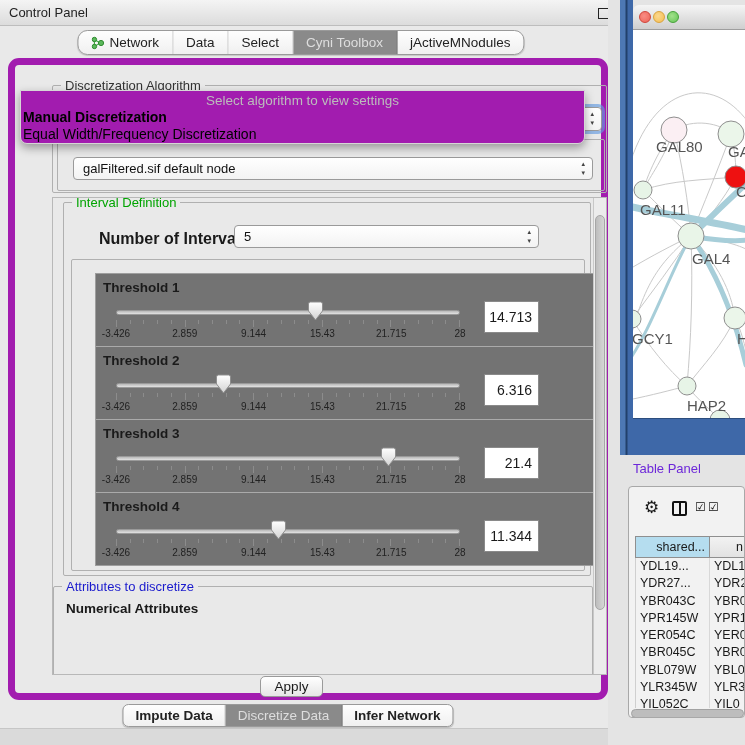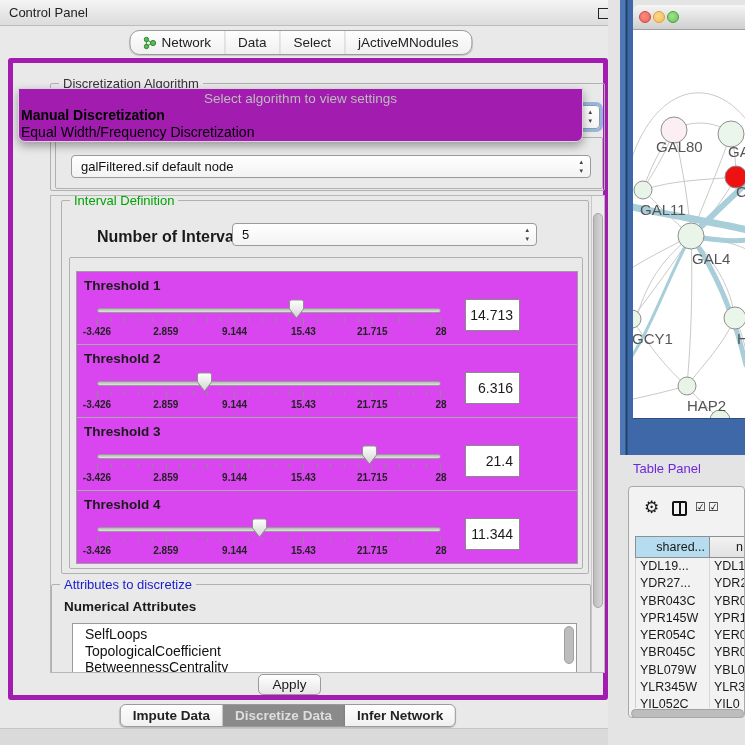--- a/index.html
+++ b/index.html
@@ -15,21 +15,21 @@
   .close-btn{position:absolute;right:3px;top:4px;width:16px;font-size:13px;font-weight:bold;color:#111;text-align:center}
   
   .tabbar{position:absolute;top:30px;left:301px;transform:translateX(-50%);display:flex;
     background:linear-gradient(#fefefe,#f0f0f0);border:1px solid #9a9a9a;border-radius:10px;height:25px;overflow:hidden;
     box-shadow:0 1px 1px rgba(0,0,0,.15)}
   .tab{display:flex;align-items:center;gap:5px;padding:0 13px;font-size:13.5px;color:#222;border-right:1px solid #cfcfcf;cursor:default;white-space:nowrap}
   .tab:last-child{border-right:none}
   .tab.sel{background:#8a8a8a;color:#dedede;border-right:1px solid #7c7c7c}
   
   .main{position:absolute;left:8px;top:58px;width:600px;height:642px;background:#e9e9e9;
-    border:5px solid #a21caf;border-radius:3px}
+    border:7px solid #a21caf;border-radius:11px}
   .groupbox{position:absolute;border:1px solid #b0b0b0;border-radius:2px}
   .groupbox>.gtitle{position:absolute;top:-8px;left:8px;background:#e9e9e9;padding:0 4px;font-size:13px;line-height:15px}
   .gtitle.green{color:#00a400}
   .gtitle.blue{color:#1a1acd}
   .gtitle.plain{color:#333}
   
   .combo{position:absolute;background:linear-gradient(#ffffff,#f3f3f3);border:1px solid #9a9a9a;border-radius:4px;
     font-size:13px;line-height:21px;padding:0 22px 0 9px;color:#111;white-space:nowrap;overflow:hidden}
   .combo .spin{position:absolute;right:7px;top:1px;display:flex;flex-direction:column;line-height:9px;font-size:7px;color:#444}
   .combo.focusring{box-shadow:0 0 0 3px rgba(100,155,225,.65)}
@@ -37,46 +37,46 @@
   .overlay{position:absolute;left:5px;top:25px;width:565px;height:54px;background:#a21caf;
     border:1px solid #d6d6d6;border-radius:0 0 7px 7px;box-shadow:0 4px 10px rgba(0,0,0,.35);z-index:30;padding-top:2px}
   .overlay .hint{font-size:13.5px;color:#bcbcbc;text-align:center;line-height:16px}
   .overlay .opt{font-size:14px;line-height:17px;padding-left:2px;color:#000}
   .overlay .opt.sel{font-weight:bold}
   
   .scrollpane{position:absolute;left:37px;top:132px;width:555px;height:478px;border:1px solid #b8b8b8;overflow:hidden;background:#e9e9e9}
   .vscroll{position:absolute;right:0;top:0;width:13px;height:100%;background:#ececec;border-left:1px solid #c8c8c8}
   .vscroll .thumb{position:absolute;left:1px;width:10px;border-radius:5px;background:linear-gradient(90deg,#bdbdbd,#d6d6d6);border:1px solid #a6a6a6}
   
-  .thr-inner{position:absolute;left:6px;top:13px;width:502px;height:293px;border:1px solid #9e9e9e;background:#d946ef}
+  .thr-inner{position:absolute;left:23px;top:13px;width:502px;height:293px;border:1px solid #9e9e9e;background:#737373}
   .thr-row{position:relative;height:73px;border-bottom:1px solid #aaa}
   .thr-row:last-child{border-bottom:none}
   .thr-label{position:absolute;left:7px;top:6px;font-size:13.5px;font-weight:bold}
   .slider{position:absolute;left:19px;top:30px;width:346px;height:40px}
   .track{position:absolute;left:1px;top:6px;width:344px;height:5px;border:1px solid #9a9a9a;border-radius:3px;
     background:linear-gradient(#b9b9b9,#e2e2e2)}
   .thumb-svg{position:absolute;top:-3px;margin-left:-8px;z-index:2}
   .ticks{position:absolute;left:1px;top:16px;width:344px;height:8px;display:flex;justify-content:space-between}
   .ticks .tick{width:1px;height:4px;background:#8c8c8c}
   .ticks .tick.major{height:7px}
   .ticklabels{position:absolute;left:1px;top:24px;width:344px;height:12px}
-  .ticklabels span{position:absolute;transform:translateX(-50%);font-size:10px;font-weight:bold;color:#222;white-space:nowrap}
+  .ticklabels span{position:absolute;transform:translateX(-50%);font-size:10px;font-weight:normal;color:#222;white-space:nowrap}
   .vfield{position:absolute;left:388px;top:27px;width:55px;height:32px;background:#fff;border:1px solid #8a8a8a;
     font-size:14px;line-height:30px;text-align:right;padding-right:6px}
   
   .attrlist{position:absolute;left:20px;top:38px;width:505px;height:52px;background:#fff;border:1px solid #9a9a9a;overflow:hidden;padding:2px 0 0 12px}
   .attrlist .item{font-size:14px;line-height:16.5px;color:#111}
   .listscroll{position:absolute;right:2px;top:2px;width:10px;height:38px;border-radius:5px;background:#bdbdbd;border:1px solid #a2a2a2}
   
   .applybtn{position:absolute;left:245px;top:611px;width:63px;height:21px;background:linear-gradient(#ffffff,#e6e6e6);
     border:1px solid #9a9a9a;border-radius:5px;font-size:13.5px;text-align:center;line-height:19px}
   .bottombar{position:absolute;top:704px;left:288px;transform:translateX(-50%);display:flex;
     background:linear-gradient(#fefefe,#f0f0f0);border:1px solid #9a9a9a;border-radius:6px;height:23px;overflow:hidden;box-shadow:0 1px 1px rgba(0,0,0,.2)}
   .bottombar .tab{font-size:13.5px;font-weight:bold;padding:0 12px}
-  .bottombar .tab.sel{font-weight:bold}
+  .bottombar .tab.sel{font-weight:normal}
   .bottomstrip{position:absolute;left:0;top:728px;width:608px;height:17px;background:#dadada;border-top:1px solid #c6c6c6}
   
   .right{position:absolute;left:608px;top:0;width:137px;height:745px;background:#e4e4e4}
   .blue-col{position:absolute;left:12px;top:0;width:13px;height:455px;
     background:linear-gradient(90deg,#4d78b4 0,#4d78b4 5px,#21406b 6px,#21406b 7px,#3e68a8 8px)}
   .nv-titlebar{position:absolute;left:25px;top:5px;width:112px;height:25px;border-radius:6px 0 0 0;
     background:linear-gradient(#f5f5f5,#cfcfcf);border-bottom:1px solid #9e9e9e}
   .light{position:absolute;top:6px;width:12px;height:12px;border-radius:50%}
   .light.red{left:6px;background:radial-gradient(circle at 4px 4px,#f98d84,#ed6356);border:1px solid #d0453b}
   .light.yellow{left:20px;background:radial-gradient(circle at 4px 4px,#fbd88f,#f5bd4f);border:1px solid #d9a33f}
@@ -136,20 +136,23 @@
           <circle cx="9.6" cy="7" r="2.6" fill="#5cb85c" stroke="#2e8b2e"></circle>
         </svg>
         <span>Network</span>
       </div>
       <div class="tab">
           <span>Data</span>
         </div>
       <div class="tab">
           <span>Select</span>
         </div>
+      <div class="tab sel">
+          <span>Cyni Toolbox</span>
+        </div>
       <div class="tab">
           <span>jActiveMNodules</span>
         </div>
     </div>
 
     <div class="main">
 
       <div class="groupbox" style="left:37px;top:20px;width:555px;height:108px">
         <span class="gtitle plain">Discretization Algorithm</span>
       </div>
@@ -381,26 +384,20 @@
                 <div class="vfield">11.344</div>
               </div>
 
             </div>
           </div>
         </div>
 
         <div class="groupbox" style="left:0px;top:388px;width:540px;height:96px">
           <span class="gtitle blue">Attributes to discretize</span>
           <span style="position:absolute;left:12px;top:14px;font-size:13.5px;font-weight:bold">Numerical Attributes</span>
-          <div class="attrlist">
-            <div class="item">SelfLoops</div>
-            <div class="item">TopologicalCoefficient</div>
-            <div class="item">BetweennessCentrality</div>
-            <div class="listscroll"></div>
-          </div>
         </div>
 
         <div class="vscroll">
           <div class="thumb" style="top:17px;height:395px"></div>
         </div>
       </div>
 
       <div class="applybtn">Apply</div>
     </div>
 

